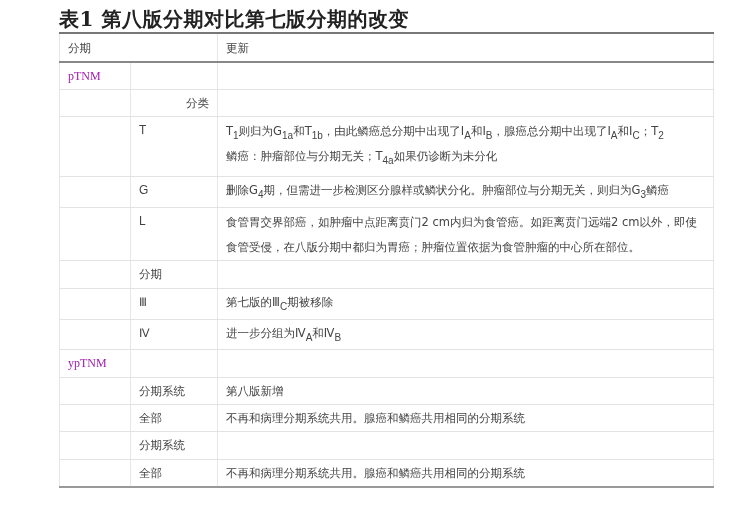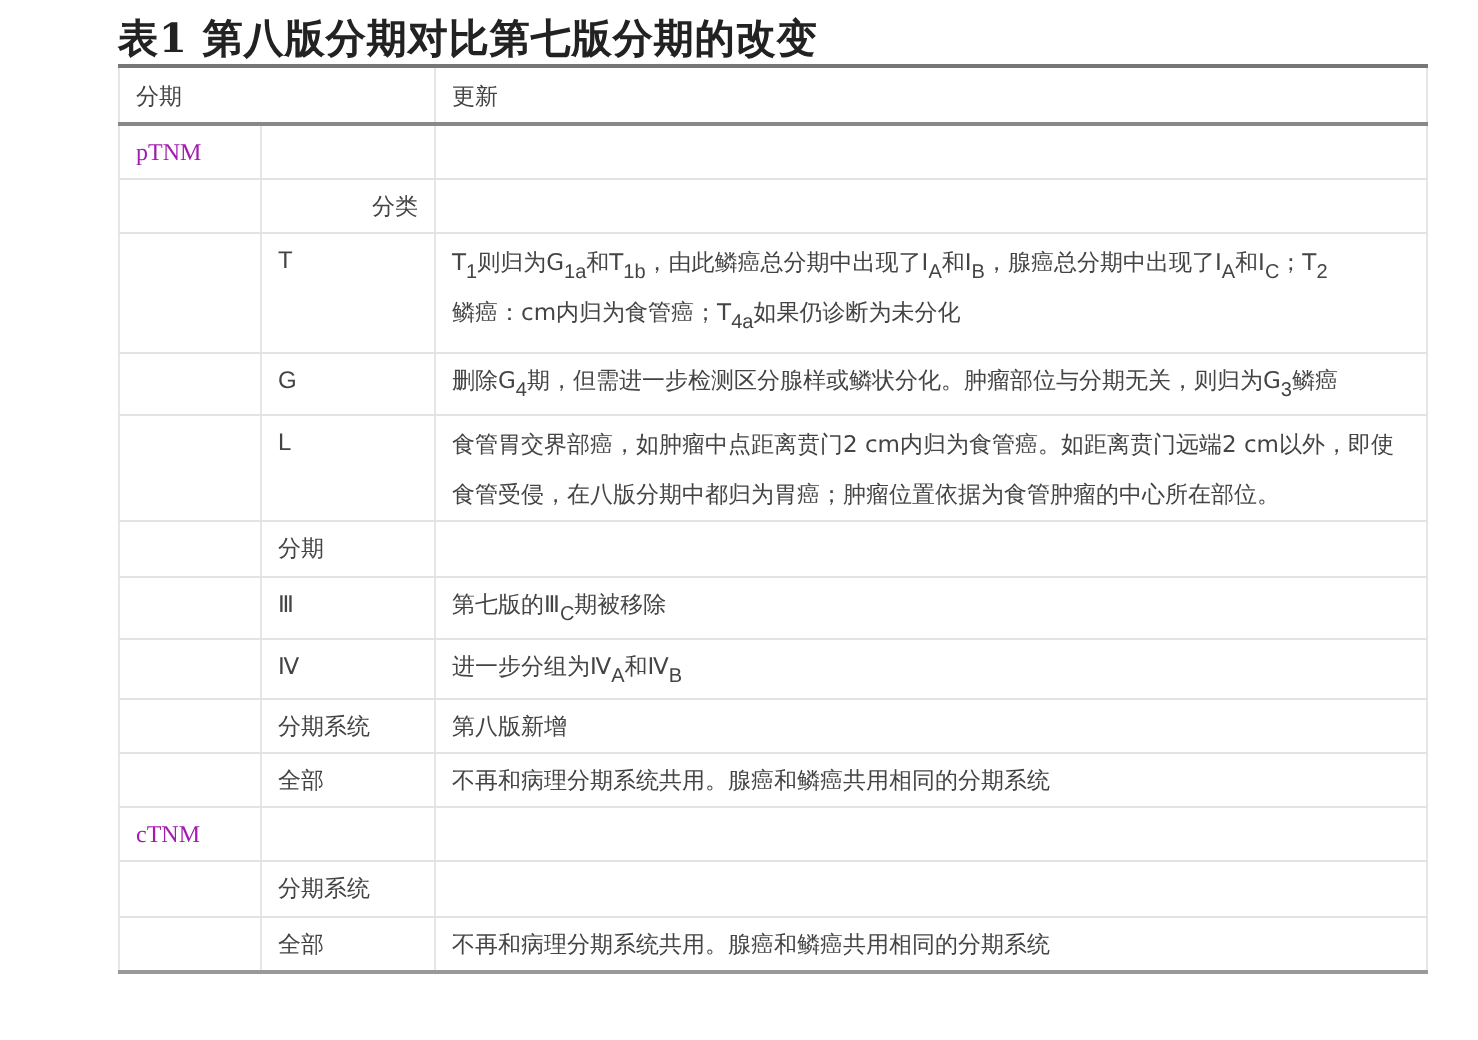--- a/index.html
+++ b/index.html
@@ -109,21 +109,21 @@
       <tr style="height: 27px; text-align: right;">
         <td><span class="section-label"></span></td>
         <td><span>分类</span></td>
         <td class="update-cell"></td>
       </tr>
       <tr style="height: 60px;">
         <td><span class="section-label"></span></td>
         <td><span class="lat">T</span></td>
         <td class="update-cell multi">
           <span class="line"><span>T</span><sub>1</sub><span>则归为G</span><sub>1a</sub><span>和T</span><sub>1b</sub><span>，由此鳞癌总分期中出现了Ⅰ</span><sub>A</sub><span>和Ⅰ</span><sub>B</sub><span>，腺癌总分期中出现了Ⅰ</span><sub>A</sub><span>和Ⅰ</span><sub>C</sub><span>；T</span><sub>2</sub></span>
-          <span class="line"><span>鳞癌：cm内归为食管癌；T</span><sub>4a</sub><span>如果仍诊断为未分化</span></span>
+          <span class="line"><span>鳞癌：肿瘤部位与分期无关；T</span><sub>4a</sub><span>如果仍诊断为未分化</span></span>
         </td>
       </tr>
       <tr style="height: 31px;">
         <td><span class="section-label"></span></td>
         <td><span class="lat">G</span></td>
         <td class="update-cell">
           <span class="line"><span>删除G</span><sub>4</sub><span>期，但需进一步检测区分腺样或鳞状分化。肿瘤部位与分期无关，则归为G</span><sub>3</sub><span>鳞癌</span></span>
         </td>
       </tr>
       <tr style="height: 51px;">
@@ -146,38 +146,38 @@
           <span class="line"><span>第七版的Ⅲ</span><sub>C</sub><span>期被移除</span></span>
         </td>
       </tr>
       <tr style="height: 30px;">
         <td><span class="section-label"></span></td>
         <td><span class="roman">Ⅳ</span></td>
         <td class="update-cell">
           <span class="line"><span>进一步分组为Ⅳ</span><sub>A</sub><span>和Ⅳ</span><sub>B</sub></span>
         </td>
       </tr>
+      <tr style="height: 28px;">
+        <td><span class="section-label">ypTNM</span></td>
+        <td><span></span></td>
+        <td class="update-cell"></td>
+      </tr>
       <tr style="height: 26px;">
         <td><span class="section-label"></span></td>
         <td><span>分期系统</span></td>
         <td class="update-cell">
           <span class="line"><span>第八版新增</span></span>
         </td>
       </tr>
       <tr style="height: 27px;">
         <td><span class="section-label"></span></td>
         <td><span>全部</span></td>
         <td class="update-cell">
           <span class="line"><span>不再和病理分期系统共用。腺癌和鳞癌共用相同的分期系统</span></span>
         </td>
-      </tr>
-      <tr style="height: 25px;">
-        <td><span class="section-label">cTNM</span></td>
-        <td><span></span></td>
-        <td class="update-cell"></td>
       </tr>
       <tr style="height: 28px;">
         <td><span class="section-label"></span></td>
         <td><span>分期系统</span></td>
         <td class="update-cell"></td>
       </tr>
       <tr class="last" style="height: 26px;">
         <td><span class="section-label"></span></td>
         <td><span>全部</span></td>
         <td class="update-cell">

